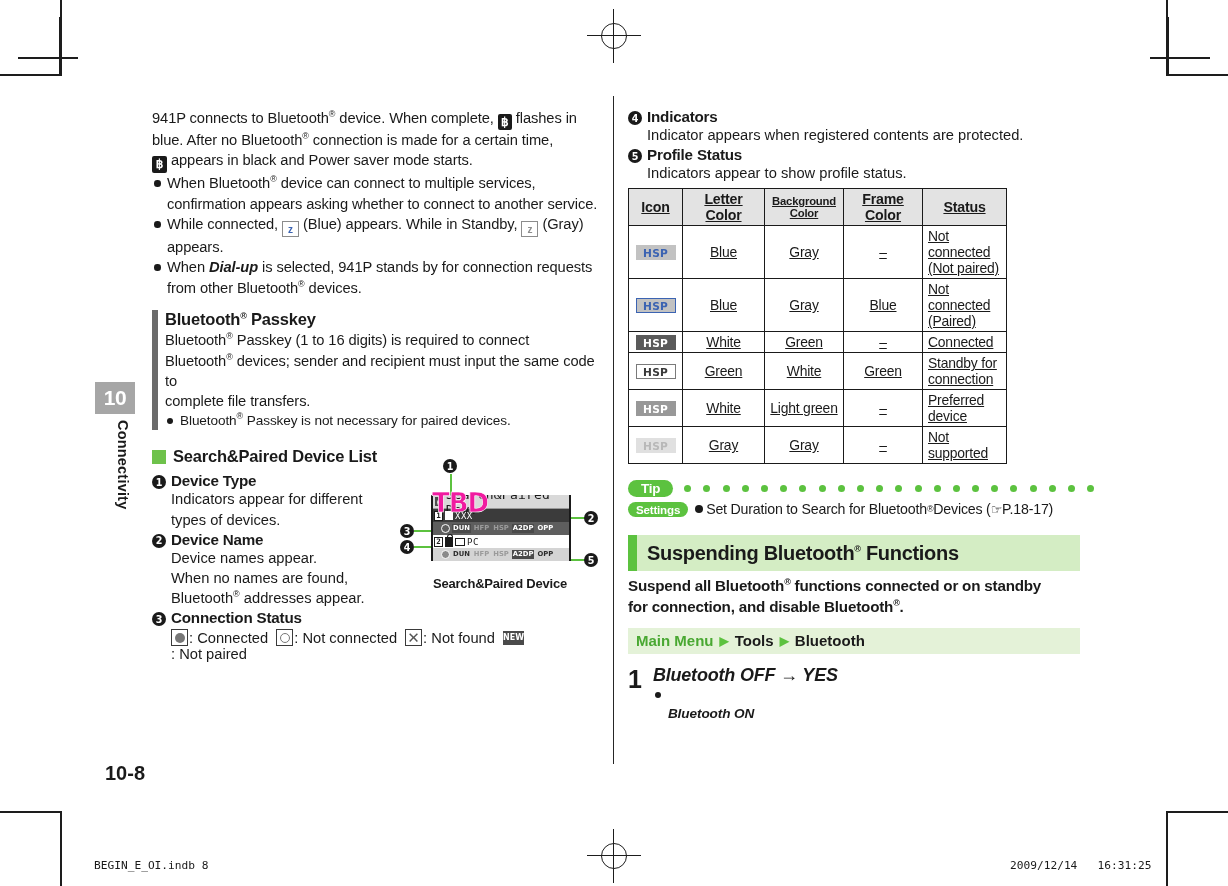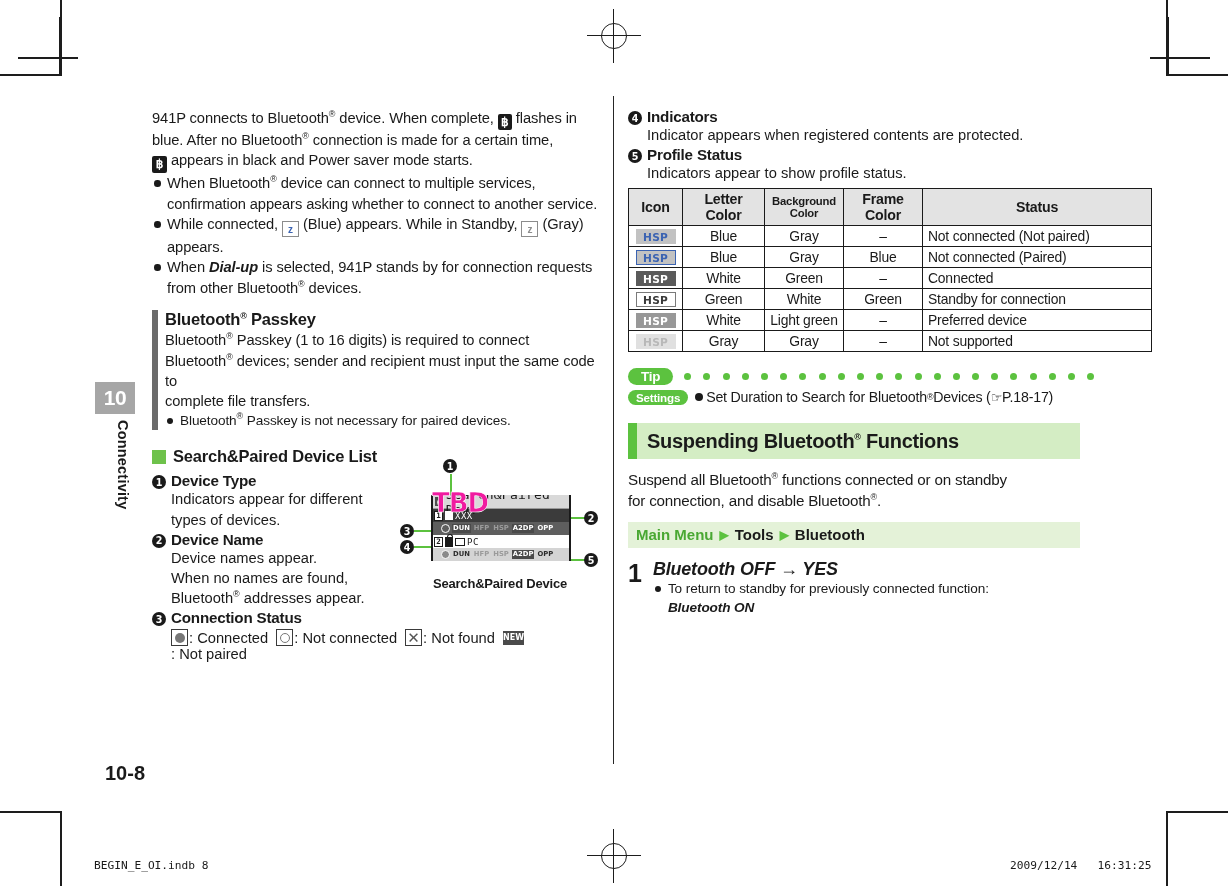--- a/index.html
+++ b/index.html
@@ -180,22 +180,23 @@
   .sbox .hollow { width:10px; height:10px; border-radius:50%; border:1.6px solid #777; }
   .sbox .cross { font-size:15px; color:#555; line-height:1; font-weight:300; }
   .newbox {
     width:21px; height:14px; background:#4a4a4a; color:#fff; font-size:8px;
     display:inline-flex; align-items:center; justify-content:center;
     font-weight:bold; margin-right:1px; font-family:"DejaVu Sans", sans-serif;
   }
 
   
   table.pstat {
-    border-collapse:collapse; width:524px; margin-top:5px;
+    border-collapse:collapse; width:379px; margin-top:5px;
     font-size:13.9px;
+    text-decoration:underline;
   }
   table.pstat th, table.pstat td {
     border:1.2px solid #1a1a1a; text-align:center; padding:2px 3px; height:21px;
     letter-spacing:-0.2px;
   }
   table.pstat th { background:#e3e3e3; font-weight:bold; font-size:14.2px; }
   table.pstat th.narrow { font-size:11.3px; }
   table.pstat td.statuscell { text-align:left; padding-left:5px; font-size:13.9px; }
   .hsp {
     display:inline-block; width:40px; height:15px; line-height:15px;
@@ -222,21 +223,21 @@
 
   
   .sechead {
     margin-top:18px; background:#d4edc4; height:36px;
     display:flex; align-items:center; position:relative;
   }
   .sechead::before { content:""; position:absolute; left:0; top:0; bottom:0; width:9px; background:#5cc23f; }
   .sechead .t {
     padding-left:19px; font-size:20px; font-weight:bold; color:#1a1a1a; letter-spacing:-0.3px;
   }
-  .leadtext { margin-top:11px; font-size:15.2px; font-weight:normal; line-height:1.33; letter-spacing:-0.2px; }
+  .leadtext { margin-top:5px; font-size:15.2px; font-weight:bold; line-height:1.33; letter-spacing:-0.2px; }
 
   .mainmenu {
     margin-top:11px; background:#e4f2d8; height:26px; display:flex; align-items:center;
     padding-left:8px; font-size:15px; font-weight:bold; gap:6px;
   }
   .mainmenu .mm { color:#49a832; }
   .mainmenu .tri { color:#5cc23f; font-size:12px; }
 
   .stepwrap { margin-top:11px; display:flex; gap:11px; }
   .stepnum { font-size:25px; font-weight:bold; line-height:1; padding-top:2px; }
@@ -562,21 +563,21 @@
       <span class="tri">▶</span>
       <span>Bluetooth</span>
     </div>
 
     <div class="stepwrap">
       <div class="stepnum">1</div>
       <div class="stepbody">
         <div class="steptitle">Bluetooth OFF → YES</div>
         <ul class="dots small stepsub">
           <li>
-            <span>To return to standby for previously connected function:</span><br>
+            <br>
             <span class="ital-b">Bluetooth ON</span>
           </li>
         </ul>
       </div>
     </div>
   </div>
 
   <div class="pagenum">10-8</div>
   <div class="footer-left">BEGIN_E_OI.indb     8</div>
   <div class="footer-right">2009/12/14   16:31:25</div>

